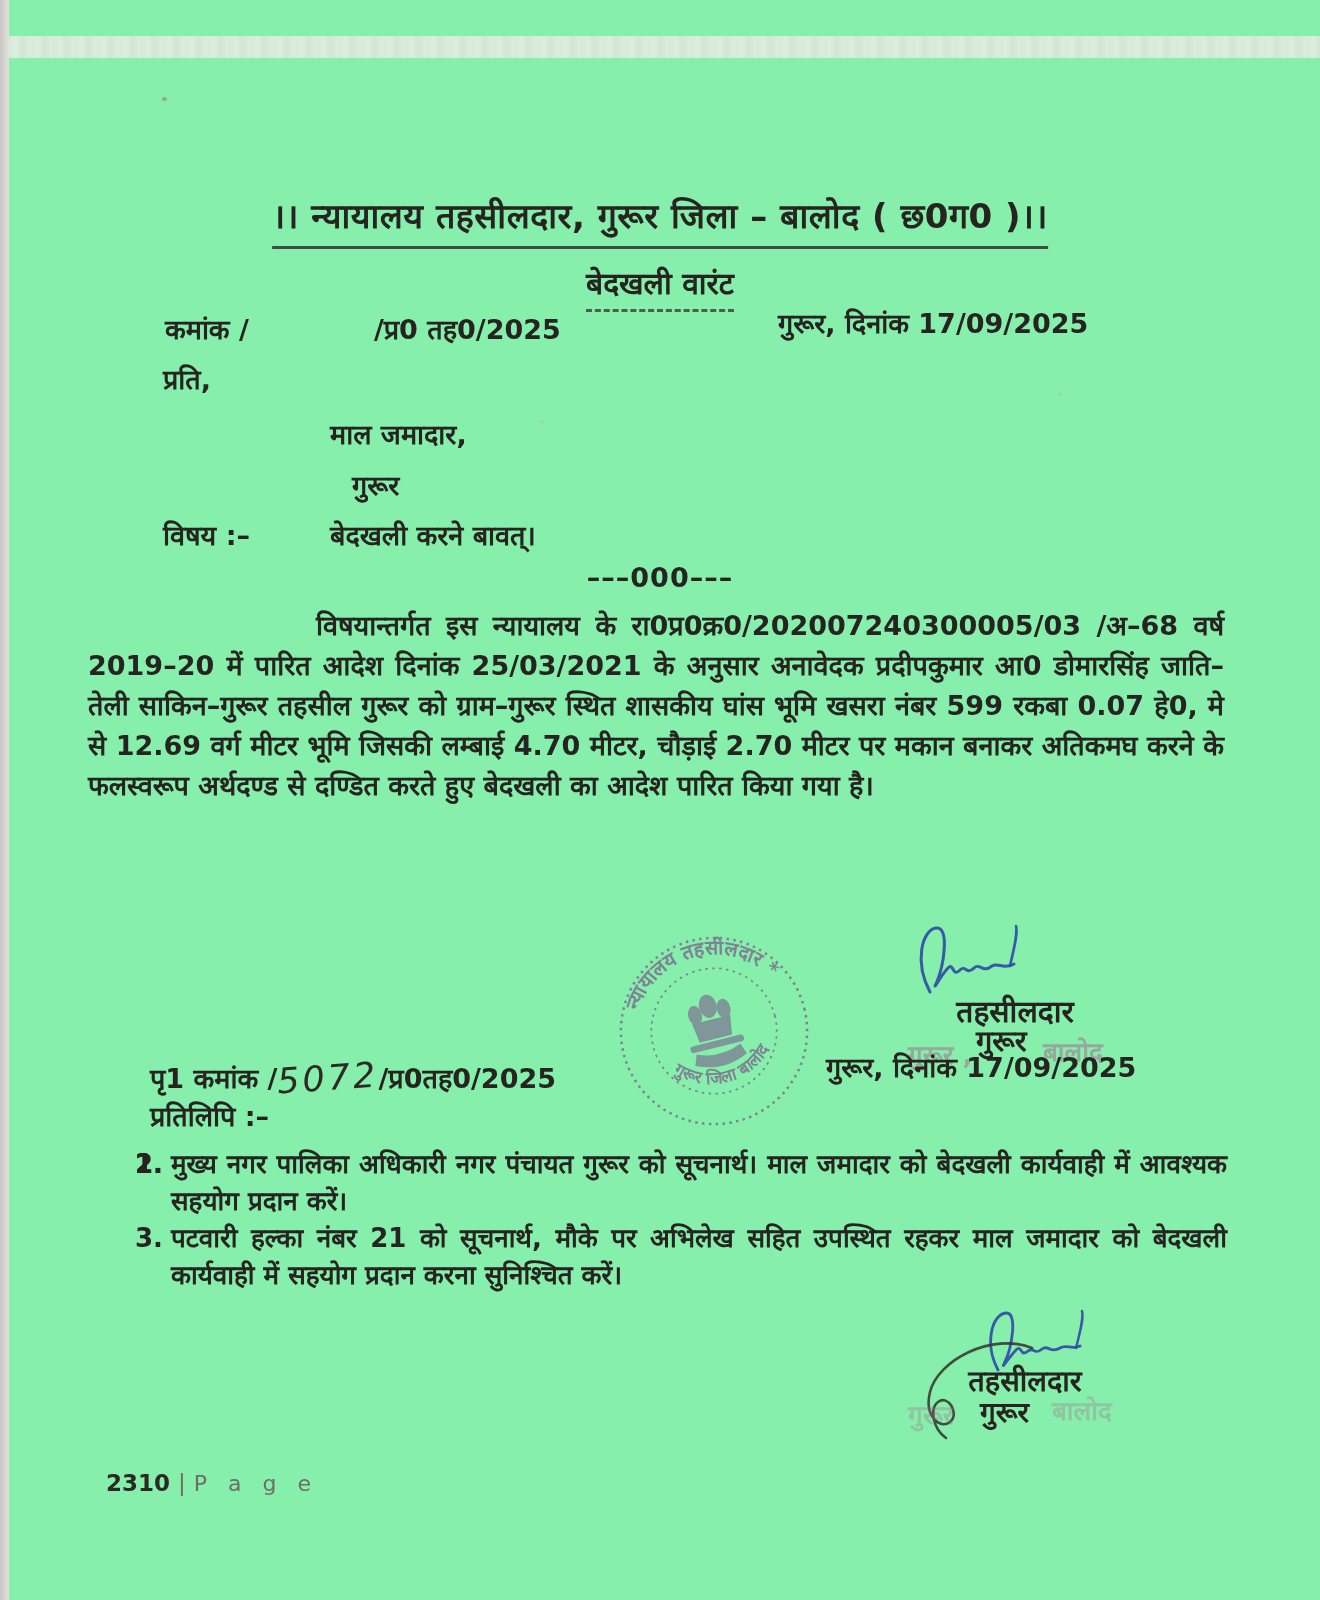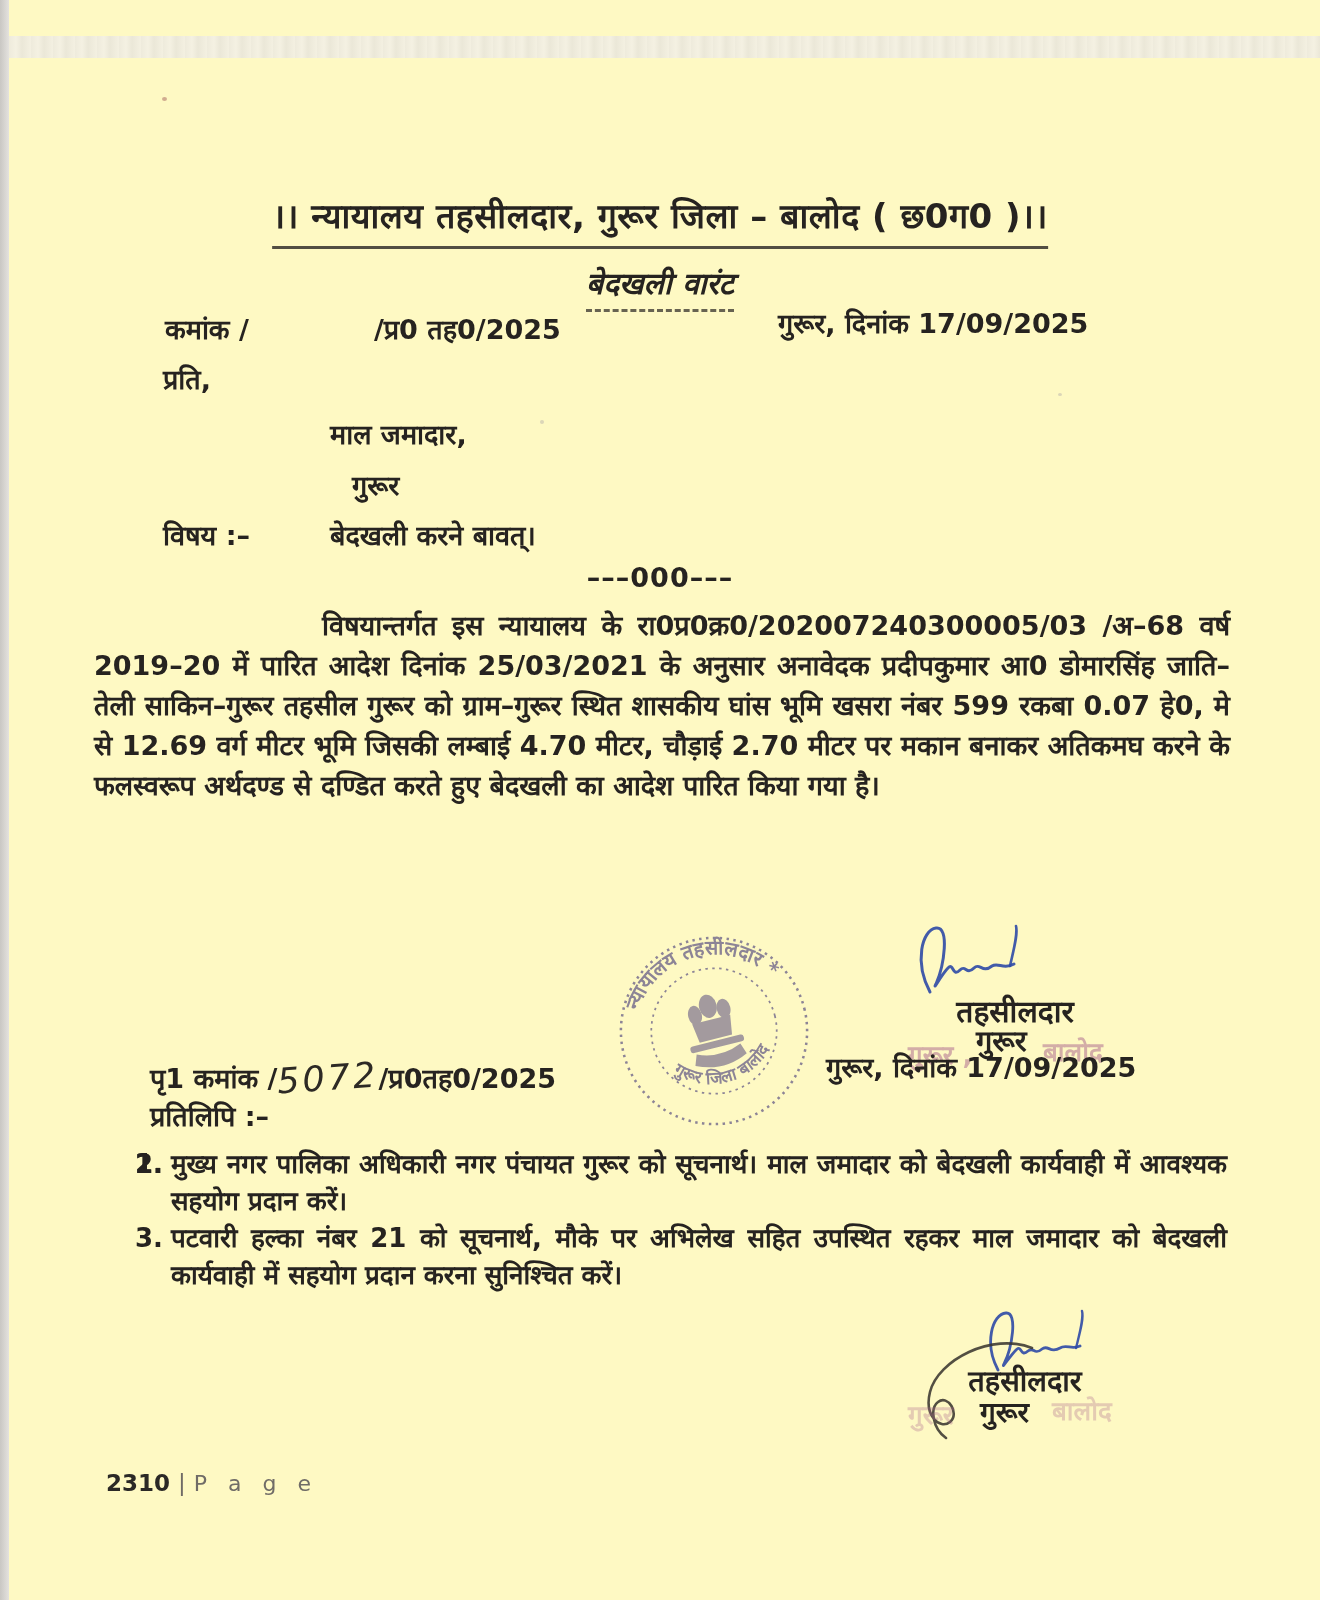--- a/index.html
+++ b/index.html
@@ -1,53 +1,53 @@
 <!DOCTYPE html>
 <html><head>
 <meta charset="utf-8">
 <style>
   html,body{margin:0;padding:0;background:#e9e7e3;}
   .paper{
     position:relative;
     width:1320px;height:1600px;
-    background:#fef9c3;
+    background:#86efac;
     overflow:hidden;
     font-family:"DejaVu Sans","Liberation Sans",sans-serif;
     color:#262320;
   }
   .abs{position:absolute;}
   
   .edge-strip{position:absolute;left:0;top:0;width:9px;height:1600px;background:linear-gradient(to right,#c9c7c3,#e4e2de);}
   .noise-band{position:absolute;left:9px;top:36px;width:1311px;height:22px;
     background:repeating-linear-gradient(90deg,#eae7e2 0px,#f2efea 7px,#e6e3dd 13px,#f1eee9 22px);
     opacity:.8;}
   .speck{position:absolute;border-radius:50%;background:#b9b4ad;opacity:.5;}
   
   .court-title{
     top:192px;left:50%;transform:translateX(-50%);
     white-space:nowrap;font-size:34px;font-weight:700;letter-spacing:.5px;
     padding-bottom:8px;border-bottom:3px solid rgba(52,48,43,.85);
   }
   .doc-type{
     top:262px;left:50%;transform:translateX(-50%);
     white-space:nowrap;font-size:30px;font-weight:700;
-    padding-bottom:6px;border-bottom:3px dashed rgba(52,48,43,.75);font-style:italic;
+    padding-bottom:6px;border-bottom:3px dashed rgba(52,48,43,.75);
   }
   .b27{font-size:27px;font-weight:700;line-height:1.3;text-align:right;}
   .ref-row{top:312px;left:165px;white-space:nowrap;}
   .ref-gap{display:inline-block;width:125px;}
   .place-date-1{top:306px;left:778px;white-space:nowrap;}
   .to-label{top:362px;left:163px;}
   .addr-1{top:417px;left:330px;}
   .addr-2{top:468px;left:352px;}
   .subj-label{top:518px;left:163px;}
   .subj-text{top:518px;left:330px;}
   .separator{top:562px;left:50%;transform:translateX(-50%);font-size:27px;font-weight:700;letter-spacing:1px;}
   .para{
-    left:94px;width:1136px;
+    left:88px;width:1136px;
     font-size:27px;font-weight:600;line-height:40px;
     text-align:justify;
   }
   .para1{top:606px;text-indent:228px;}
   .para2{top:844px;text-indent:228px;}
   
   .seal{left:616px;top:933px;width:196px;height:196px;transform:rotate(-14deg);opacity:.88;}
   
   .sig-ink{overflow:visible;}
   .sig1-ink{left:892px;top:922px;width:160px;height:80px;}

